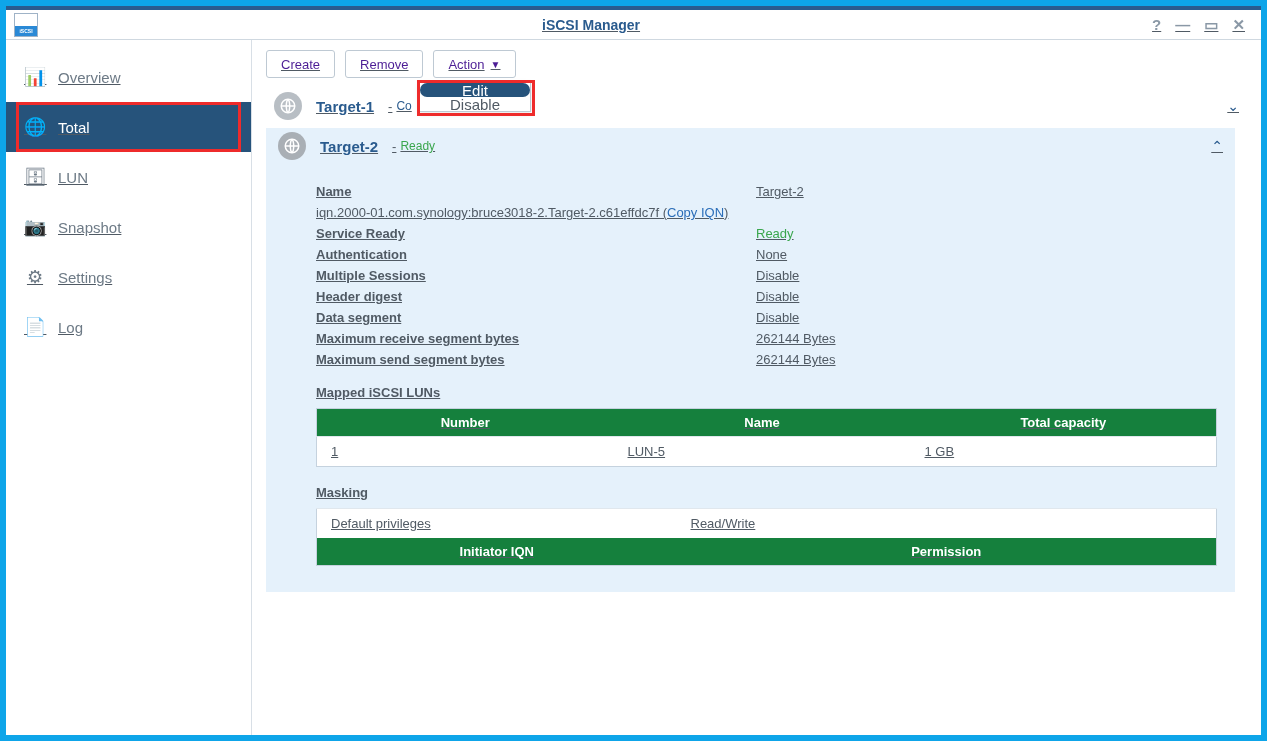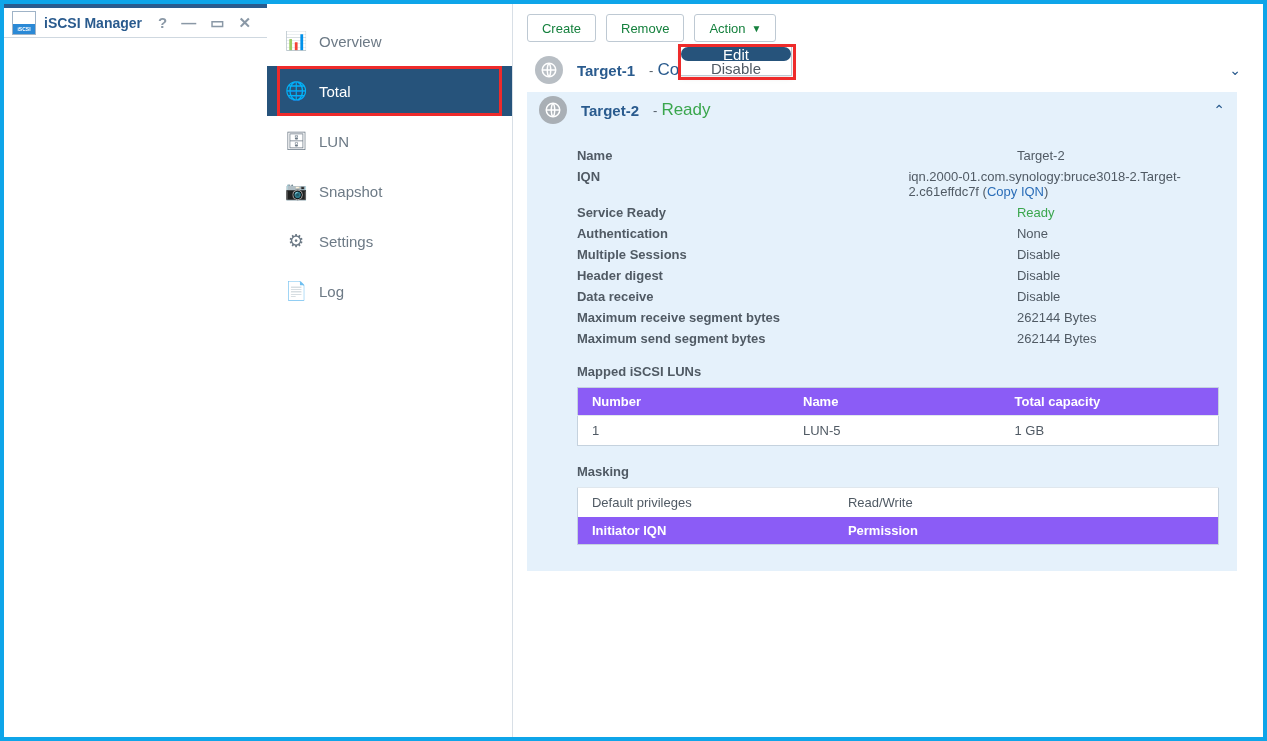--- a/index.html
+++ b/index.html
@@ -9,21 +9,23 @@
   font-size: 13px;
   color: #505a64;
   background: #fff;
   width: 1267px;
   height: 741px;
   overflow: hidden;
 }
 .app {
   height: 100%;
   display: flex;
-  border: 4px solid #0ea5e9;
+  flex-direction: column;
+  border: 6px solid #0ea5e9;
+  text-decoration: underline;
 }
 
 .titlebar {
   height: 34px;
   background: #fff;
   border-bottom: 1px solid #cfd8e0;
   border-top: 4px solid #2a5b8e;
   display: flex;
   align-items: center;
   font-size: 14px;
@@ -84,21 +86,21 @@
   pointer-events: none;
 }
 
 .content { flex: 1; display: flex; flex-direction: column; padding: 10px 14px 0 14px; min-height: 0; }
 .toolbar { display: flex; gap: 10px; margin-bottom: 10px; position: relative; }
 .btn {
   height: 28px;
   padding: 0 14px;
   border: 1px solid #bec9d3;
   background: #fff;
-  color: #15803d;
+  color: #4c1d95;
   border-radius: 3px;
   font-size: 13px;
   cursor: pointer;
   display: inline-flex;
   align-items: center;
   gap: 6px;
 }
 .btn .caret { font-size: 10px; }
 .dropdown {
   position: absolute;
@@ -143,21 +145,21 @@
 .t-icon {
   width: 28px; height: 28px;
   border-radius: 50%;
   background: #b8bec4;
   display: flex; align-items: center; justify-content: center;
   color: #fff;
   font-size: 14px;
 }
 .target-row.expanded .t-icon { background: #a9afb5; }
 .t-name { font-weight: 700; color: #2a5b8e; font-size: 15px; }
-.t-status { color: #3aa64d; font-size: 17px; text-align: center; }
+.t-status { color: #3aa64d; font-size: 12px; text-align: center; }
 .t-status.connected { color: #2a5b8e; }
 .t-chev { margin-left: auto; color: #2a5b8e; font-size: 14px; }
 
 .panel {
   background: #e5f1fb;
   padding: 14px 18px 26px 50px;
   margin-top: 0;
 }
 .panel-outer {
   background: #e5f1fb;
@@ -172,21 +174,21 @@
 .panel-header .t-name { color: #2a5b8e; }
 
 .kv { display: flex; margin: 6px 0; font-size: 13px; }
 .kv .k { width: 440px; font-weight: 700; color: #505a64; }
 .kv .v { color: #505a64; }
 .v.ready { color: #3aa64d; }
 .copy-link { color: #2a6db8; cursor: pointer; }
 
 .section-title { font-weight: 700; margin: 18px 0 8px 0; color: #505a64; }
 .tbl { width: 100%; border: 1px solid #c5d2de; background: #fff; border-collapse: collapse; }
-.tbl th { background: #8b5cf6; color: #fff; font-weight: 600; text-align: left; padding: 6px 14px; font-size: 13px; }
+.tbl th { background: #15803d; color: #fff; font-weight: 600; text-align: center; padding: 6px 14px; font-size: 13px; }
 .tbl td { padding: 7px 14px; color: #505a64; border-top: 1px solid #e0e7ed; }
 
 .scroll-area { overflow: auto; flex: 1; }
 </style>
 </head>
 <body>
 
 <div class="app">
 
   <div class="titlebar">
@@ -274,21 +276,20 @@
             <span class="t-status" style="margin-left:-10px">Ready</span>
             <span class="t-chev">⌃</span>
           </div>
 
           <div class="panel">
             <div class="kv">
                 <div class="k">Name</div>
                 <div class="v">Target-2</div>
               </div>
             <div class="kv">
-                <div class="k">IQN</div>
               <div class="v">
                 <span>iqn.2000-01.com.synology:bruce3018-2.Target-2.c61effdc7f</span>
                 (<span class="copy-link">Copy IQN</span>)
               </div>
             </div>
             <div class="kv">
                 <div class="k">Service Ready</div>
                 <div class="v ready">Ready</div>
               </div>
             <div class="kv">
@@ -297,21 +298,21 @@
               </div>
             <div class="kv">
                 <div class="k">Multiple Sessions</div>
                 <div class="v">Disable</div>
               </div>
             <div class="kv">
                 <div class="k">Header digest</div>
                 <div class="v">Disable</div>
               </div>
             <div class="kv">
-                <div class="k">Data receive</div>
+                <div class="k">Data segment</div>
                 <div class="v">Disable</div>
               </div>
             <div class="kv">
                 <div class="k">Maximum receive segment bytes</div>
                 <div class="v">262144 Bytes</div>
               </div>
             <div class="kv">
                 <div class="k">Maximum send segment bytes</div>
                 <div class="v">262144 Bytes</div>
               </div>

